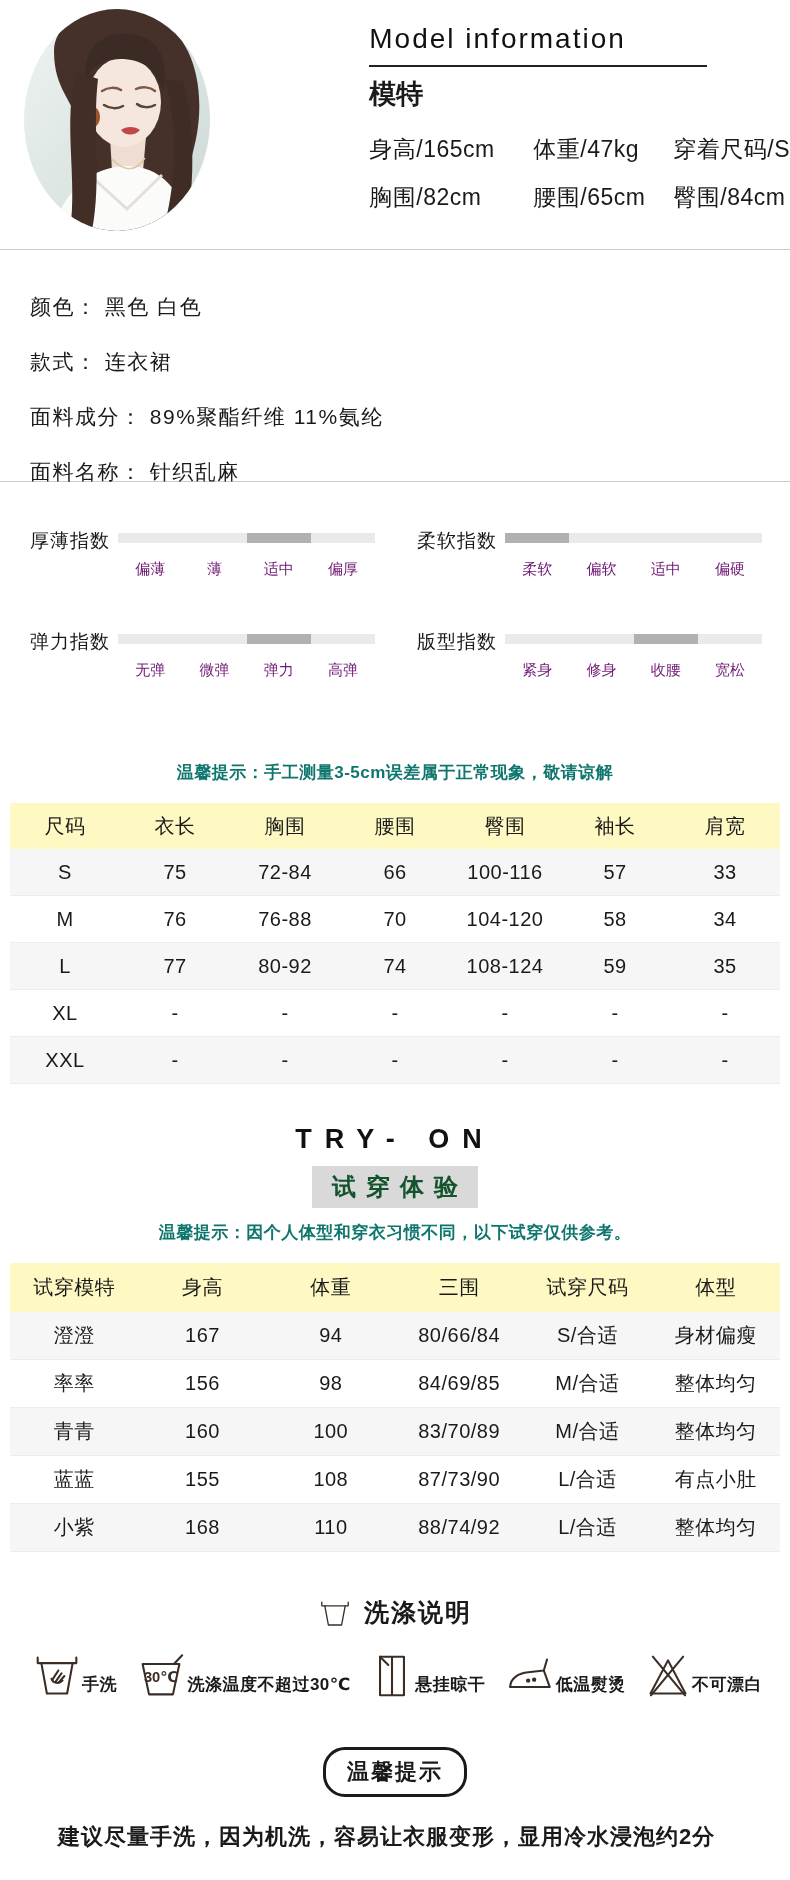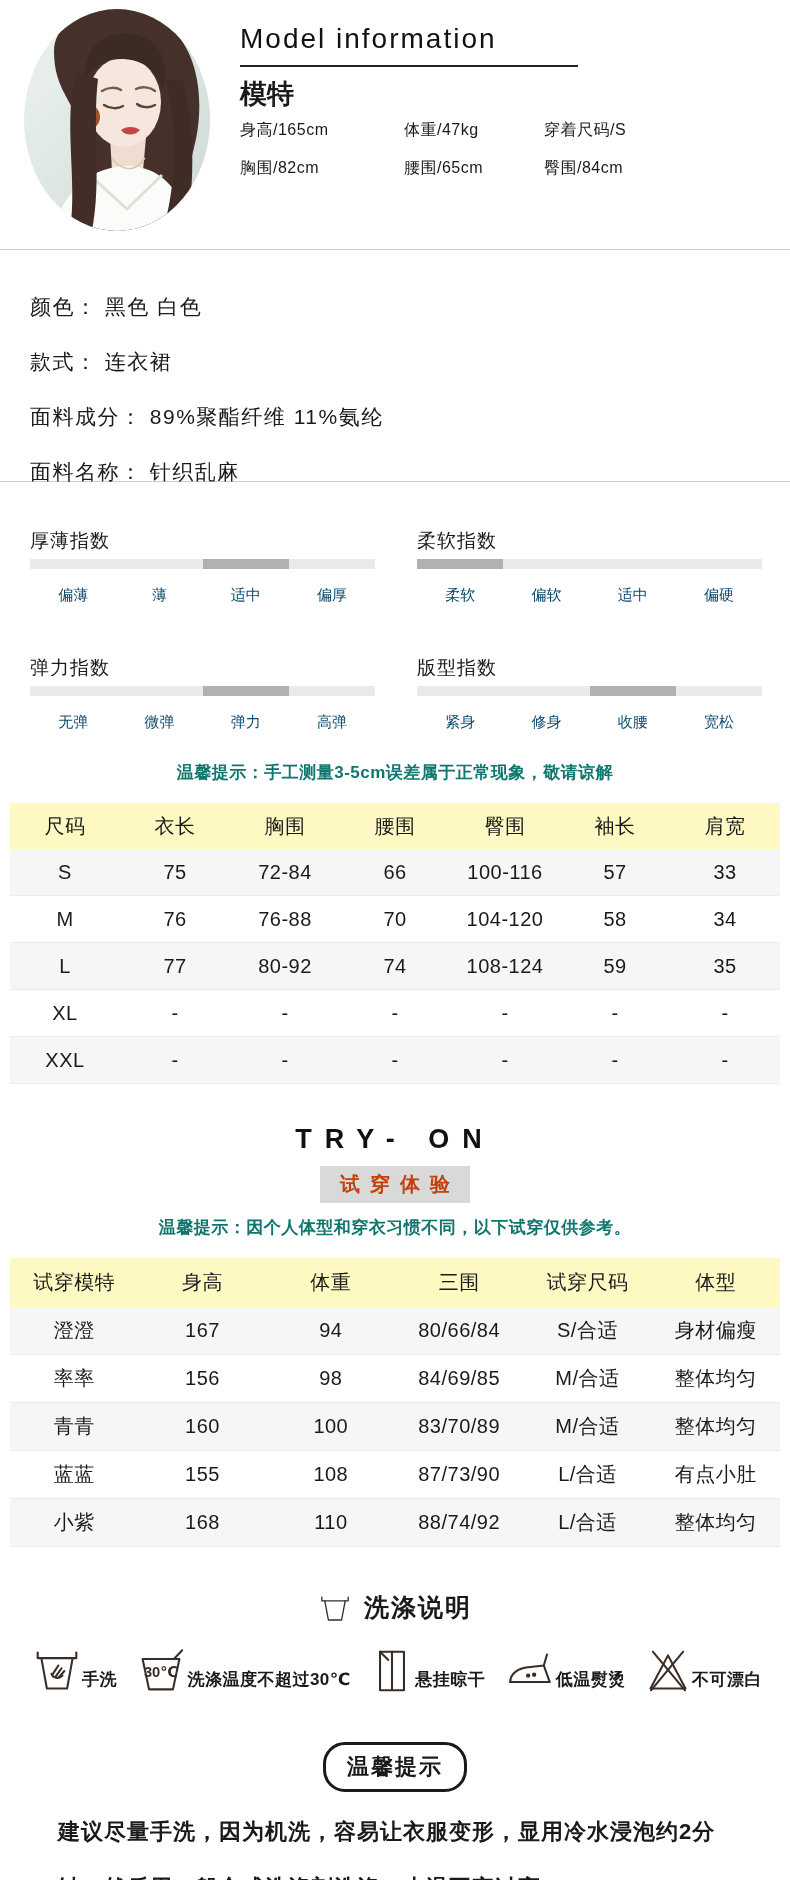--- a/index.html
+++ b/index.html
@@ -8,66 +8,66 @@
     width: 790px;
     height: 1880px;
     margin: 0 auto;
     font-family: "Liberation Sans", "DejaVu Sans", sans-serif;
     color: #1a1a1a;
     overflow: hidden;
   }
   .divider { border-top: 1px solid #ccc; }
 
   
-  .model-section { display: flex; padding: 9px 0 0 24px; height: 249px; }
+  .model-section { display: flex; padding: 9px 0 0 24px; height: 249px; justify-content: space-between; }
   .photo-wrap { width: 186px; height: 222px; border-radius: 50%; overflow: hidden; flex: none; }
   .photo-wrap svg { display: block; }
   .model-info { margin-left: 30px; padding-top: 14px; }
   .model-title-en { font-size: 28px; letter-spacing: 2px; font-weight: 500; color: #111;
     border-bottom: 2px solid #222; padding-bottom: 10px; width: 338px; }
   .model-title-cn { font-size: 27px; font-weight: 700; margin-top: 9px; }
-  .stats-grid { display: grid; grid-template-columns: 164px 140px auto; row-gap: 17px; margin-top: 8px;
-    font-size: 16px; letter-spacing: 0.5px; }
+  .stats-grid { display: grid; grid-template-columns: 164px 140px auto; row-gap: 17px; margin-top: 22px;
+    font-size: 23px; letter-spacing: 0.5px; }
 
   
   .product-info { padding: 16px 0 0 30px; height: 231px; }
   .product-info p { font-size: 21px; letter-spacing: 1.5px; margin-top: 27px; }
 
   
   .index-section { padding: 46px 28px 0 30px; height: 245px;
     display: grid; grid-template-columns: 1fr 1fr; column-gap: 42px; row-gap: 50px; align-content: start; }
-  .index-block { display: flex; flex-direction: column; }
+  .index-block { display: flex; }
   .index-name { font-size: 19px; letter-spacing: 1px; width: 88px; flex: none; padding-top: 0; }
   .index-right { flex: 1; }
   .index-bar { display: flex; height: 10px; margin-top: 5px; }
   .index-bar .seg { flex: 1; background: #ebe9e9; }
   .index-bar .seg.active { background: #b1b1b1; }
-  .index-labels { display: flex; margin-top: 17px; font-size: 15px; color: #0c4a6e; align-items: center; }
+  .index-labels { display: flex; margin-top: 17px; font-size: 15px; color: #701a75; align-items: center; }
   .index-labels span { flex: 1; text-align: center; }
 
   
   .tip { text-align: center; font-size: 17px; font-weight: 600; letter-spacing: 0.5px; color: #0f766e; }
   .tip-size { margin-top: 34px; }
 
   
   .data-table { margin: 19px 10px 0 10px; }
   .t-row { display: flex; align-items: center; border-bottom: 1px solid #ececec; }
   .t-header { background: #fef9c3; height: 46px; border-bottom: none; }
   .t-header .t-cell { font-weight: 500; }
   .t-body-row { height: 47px; background: #fff; }
   .t-body-row.odd { background: #f6f6f6; }
   .t-cell { flex: 1; text-align: center; font-size: 20px; letter-spacing: 0.5px; }
   .tryon-table .t-header { height: 49px; }
   .tryon-table .t-body-row { height: 48px; }
 
   
   .tryon-head { text-align: center; margin-top: 40px; }
   .tryon-title-en { font-size: 27px; font-weight: 700; letter-spacing: 13px; color: #111; }
-  .tryon-title-cn { display: inline-block; background: #d9d9d9; color: #c2410c;
-    font-size: 20px; font-weight: 700; letter-spacing: 10px;
+  .tryon-title-cn { display: inline-block; background: #d9d9d9; color: #14532d;
+    font-size: 24px; font-weight: 700; letter-spacing: 10px;
     padding: 5px 10px 5px 20px; margin-top: 11px; }
   .tip-tryon { margin-top: 13px; }
 
   
   .washing-title { display: flex; justify-content: center; align-items: center; gap: 12px;
     margin-top: 44px; font-size: 25px; font-weight: 700; letter-spacing: 2px; }
   .washing-row { display: flex; justify-content: space-between; align-items: flex-start;
     padding: 0 28px 0 32px; margin-top: 24px; }
   .wash-item { display: flex; flex-direction: row; align-items: center; }
   .wash-item .ico { height: 50px; display: flex; align-items: flex-start; }

